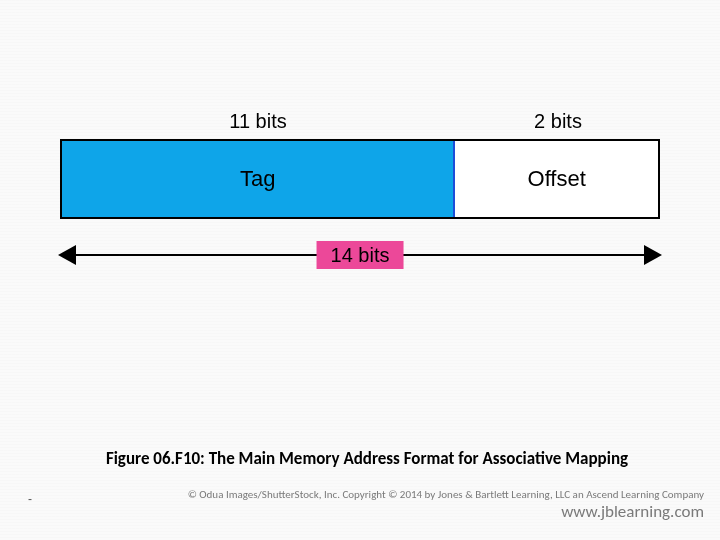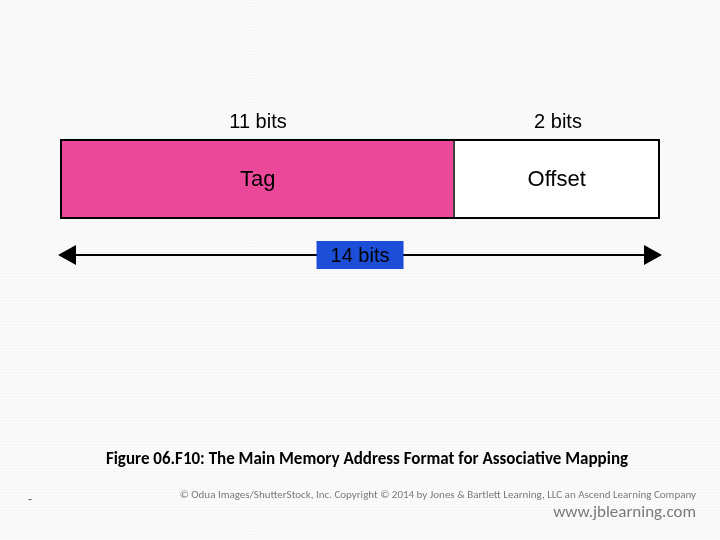--- a/index.html
+++ b/index.html
@@ -44,22 +44,22 @@
   }
   .field {
     display: flex;
     align-items: center;
     justify-content: center;
     font-size: 22px;
     color: #000;
   }
   .field-tag {
     flex: 0 0 66%;
-    background: #ec4899;
-    border-right: 2px solid #404040;
+    background: #0ea5e9;
+    border-right: 2px solid #1d4ed8;
   }
   .field-offset {
     flex: 0 0 34%;
     background: #ffffff;
     text-align: center;
   }
   .total-row {
     position: relative;
     width: 100%;
     margin-top: 22px;
@@ -86,41 +86,41 @@
   }
   .arrow-right {
     right: -2px;
     border-left: 18px solid #000;
   }
   .total-label {
     position: absolute;
     left: 50%;
     top: 0;
     transform: translateX(-50%);
-    background: #1d4ed8;
+    background: #ec4899;
     padding: 0 14px;
     font-size: 20px;
     line-height: 28px;
     color: #000;
   }
   .caption {
     position: absolute;
     top: 448px;
     left: 7px;
     width: 720px;
     text-align: center;
     font-family: Calibri, "Segoe UI", sans-serif;
     font-size: 17px;
     font-weight: 600;
     color: #000;
   }
   .footer {
     position: absolute;
     bottom: 18px;
-    right: 24px;
+    right: 16px;
     text-align: right;
     font-family: Calibri, "Segoe UI", sans-serif;
     color: #7a7a7a;
   }
   .footer .line1 { font-size: 11px; }
   .footer .line2 { font-size: 17px; }
   .dash {
     position: absolute;
     bottom: 34px;
     left: 28px;

